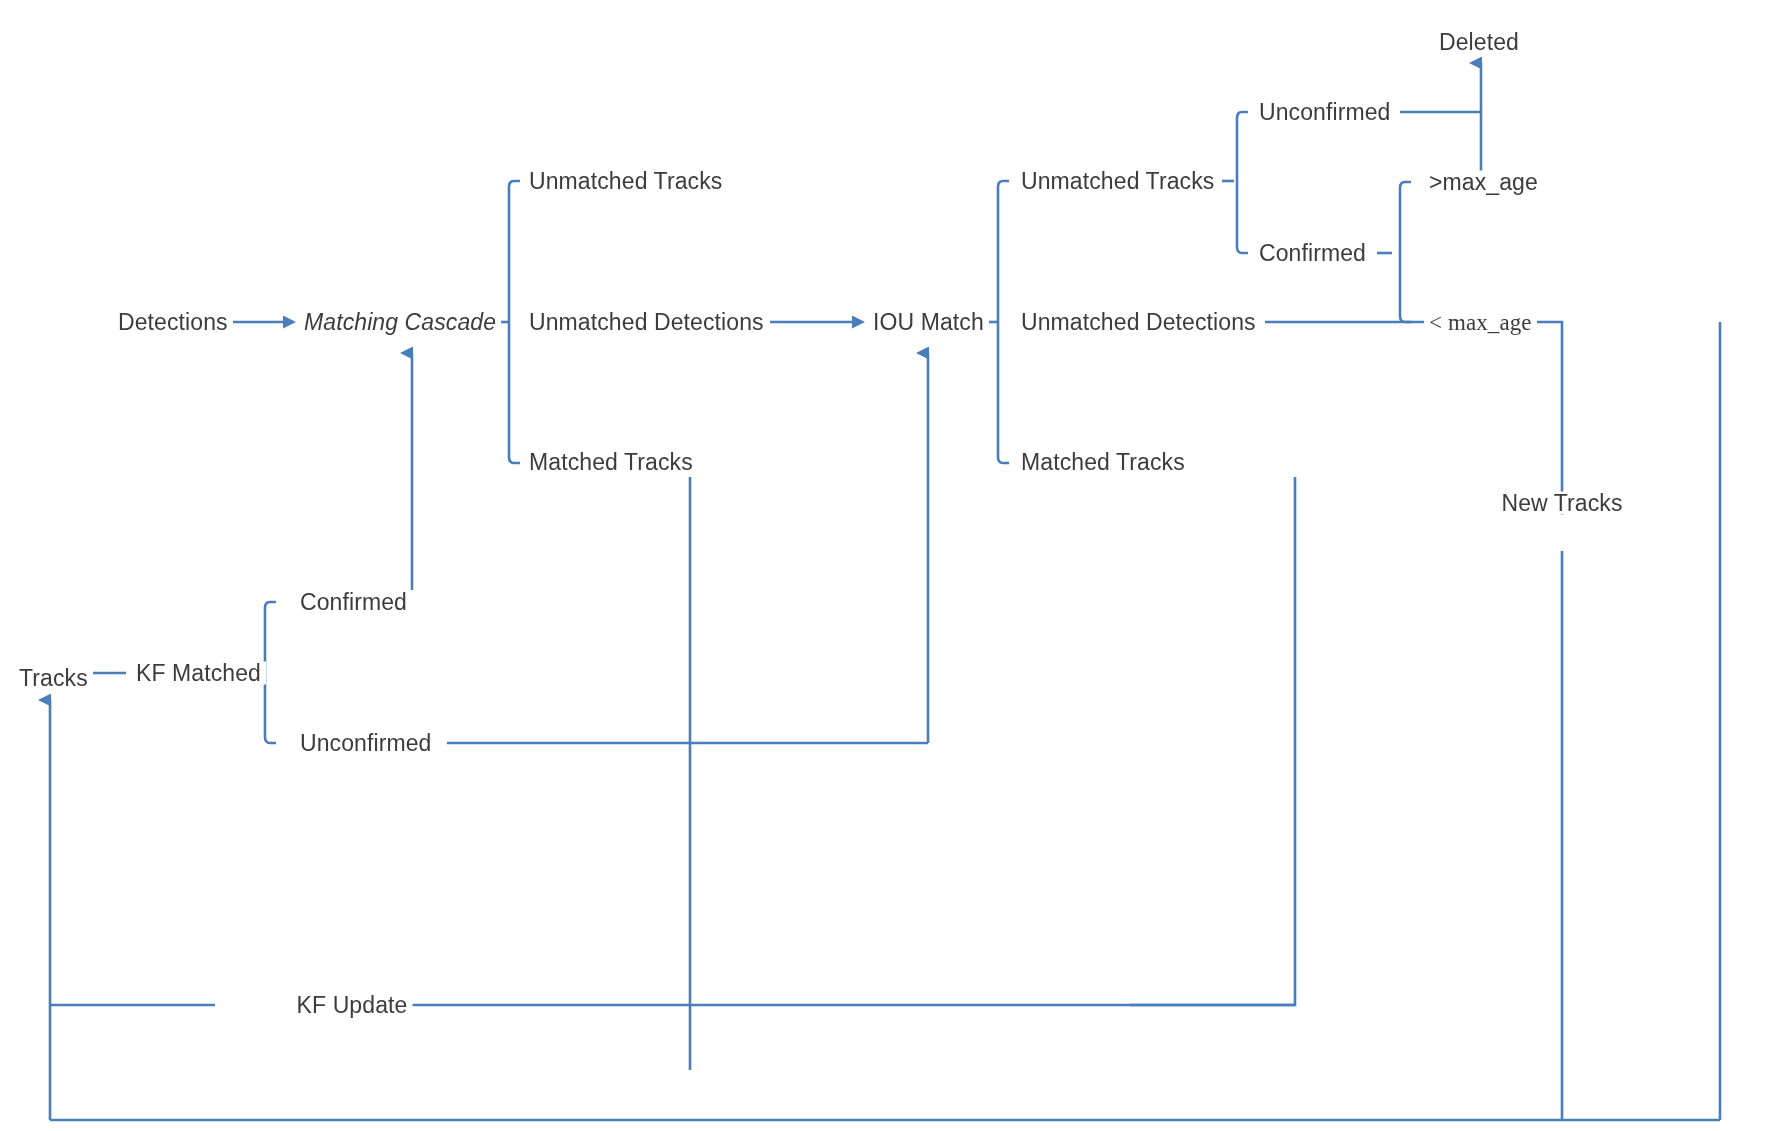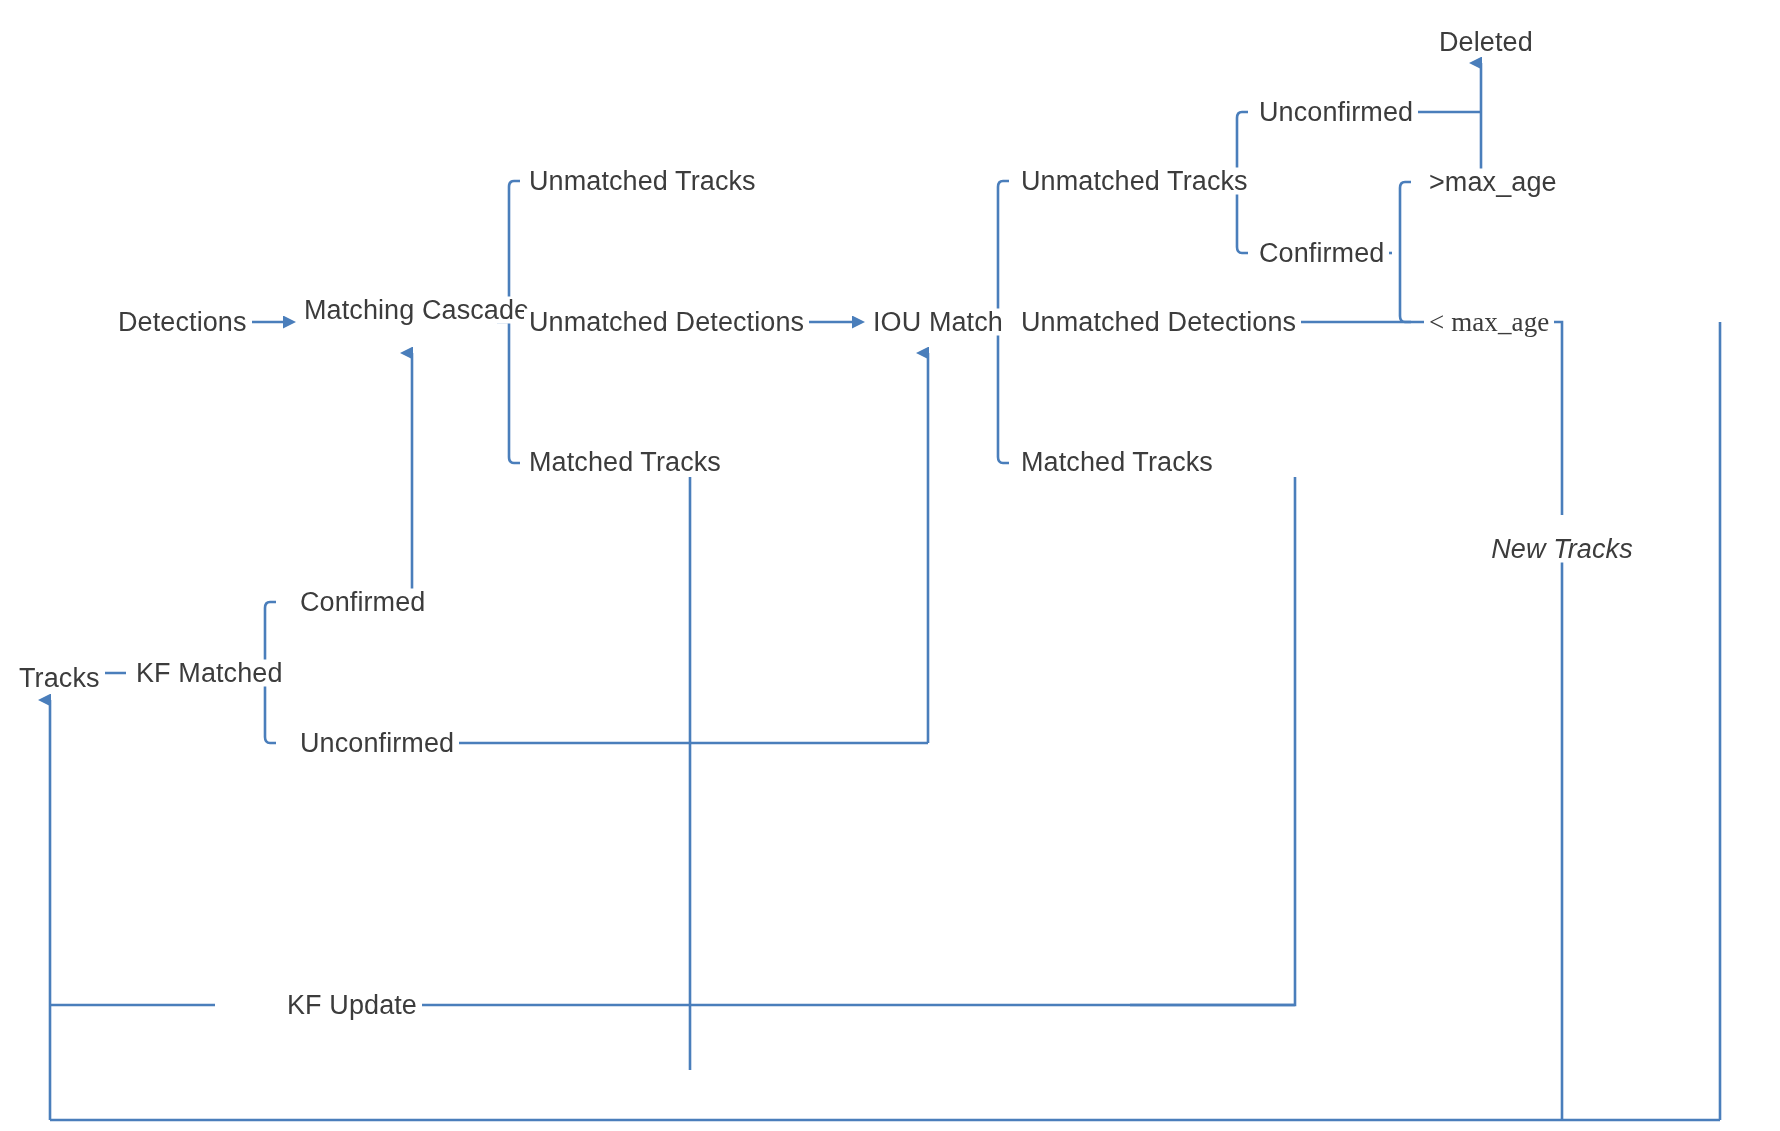--- a/index.html
+++ b/index.html
@@ -17,21 +17,21 @@
   }
   #wires {
     position: absolute;
     left: 0; top: 0;
     width: 1780px;
     height: 1131px;
   }
   .node-label {
     position: absolute;
     font-family: "Liberation Sans", "DejaVu Sans", sans-serif;
-    font-size: 27px;
+    font-size: 23px;
     color: #3c3c3c;
     white-space: nowrap;
     line-height: 1;
     background: #ffffff;
     padding: 0 5px;
     transform: translateY(-50%);
     letter-spacing: 0.1px;
   }
   .node-label.anchor-left  { transform: translate(0, -50%); }
   .node-label.anchor-mid   { transform: translate(-50%, -50%); }
@@ -96,21 +96,21 @@
       <path d="M412,590 L412,353" marker-end="url(#ah-up)"></path>
 
       <path d="M447,743 L928,743"></path>
       <path d="M928,743 L928,353" marker-end="url(#ah-up)"></path>
 
     </g>
   </svg>
 
   <div class="node-label anchor-left" style="left:113px; top:322px;">Detections</div>
 
-  <div class="node-label anchor-left" style="left:299px; top:310px;">Matching Cascade</div>
+  <div class="node-label anchor-left" style="left:299px; top:322px;font-style:italic;">Matching Cascade</div>
 
   <div class="node-label anchor-left" style="left:524px; top:181px;">Unmatched Tracks</div>
 
   <div class="node-label anchor-left" style="left:524px; top:322px;">Unmatched Detections</div>
 
   <div class="node-label anchor-left" style="left:524px; top:462px;">Matched Tracks</div>
 
   <div class="node-label anchor-left" style="left:868px; top:322px;">IOU Match</div>
 
   <div class="node-label anchor-left" style="left:1016px; top:181px;">Unmatched Tracks</div>
@@ -122,21 +122,21 @@
   <div class="node-label anchor-left" style="left:1254px; top:112px;">Unconfirmed</div>
 
   <div class="node-label anchor-left" style="left:1254px; top:253px;">Confirmed</div>
 
   <div class="node-label anchor-left" style="left:1424px; top:182px;">&gt;max_age</div>
 
   <div class="node-label anchor-left" style="left:1424px; top:322px;font-family:Liberation Serif, serif;">&lt; max_age</div>
 
   <div class="node-label anchor-left" style="left:1434px; top:42px;">Deleted</div>
 
-  <div class="node-label anchor-mid" style="left:1562px; top:549px;font-style:italic;">New Tracks</div>
+  <div class="node-label anchor-mid" style="left:1562px; top:503px;">New Tracks</div>
 
   <div class="node-label anchor-left" style="left:14px; top:678px;">Tracks</div>
 
   <div class="node-label anchor-left" style="left:131px; top:673px;">KF Matched</div>
 
   <div class="node-label anchor-left" style="left:295px; top:602px;">Confirmed</div>
 
   <div class="node-label anchor-left" style="left:295px; top:743px;">Unconfirmed</div>
 
   <div class="node-label anchor-mid" style="left:352px; top:1005px;">KF Update</div>

